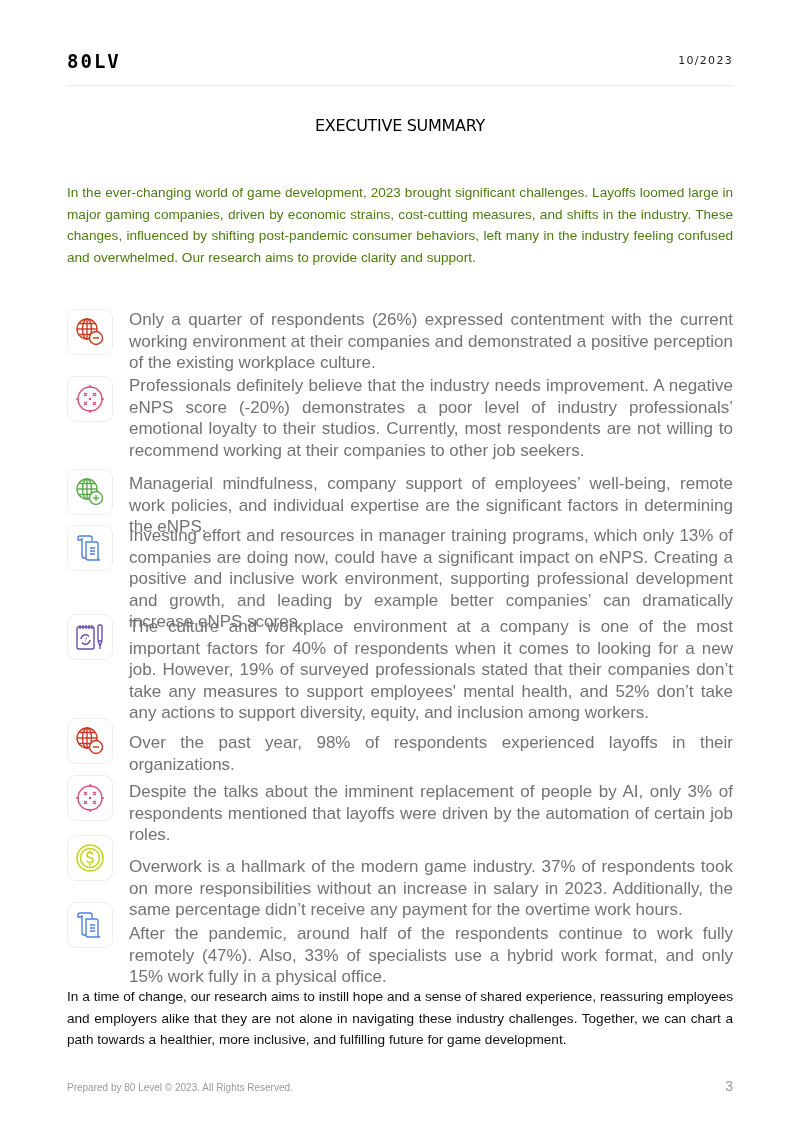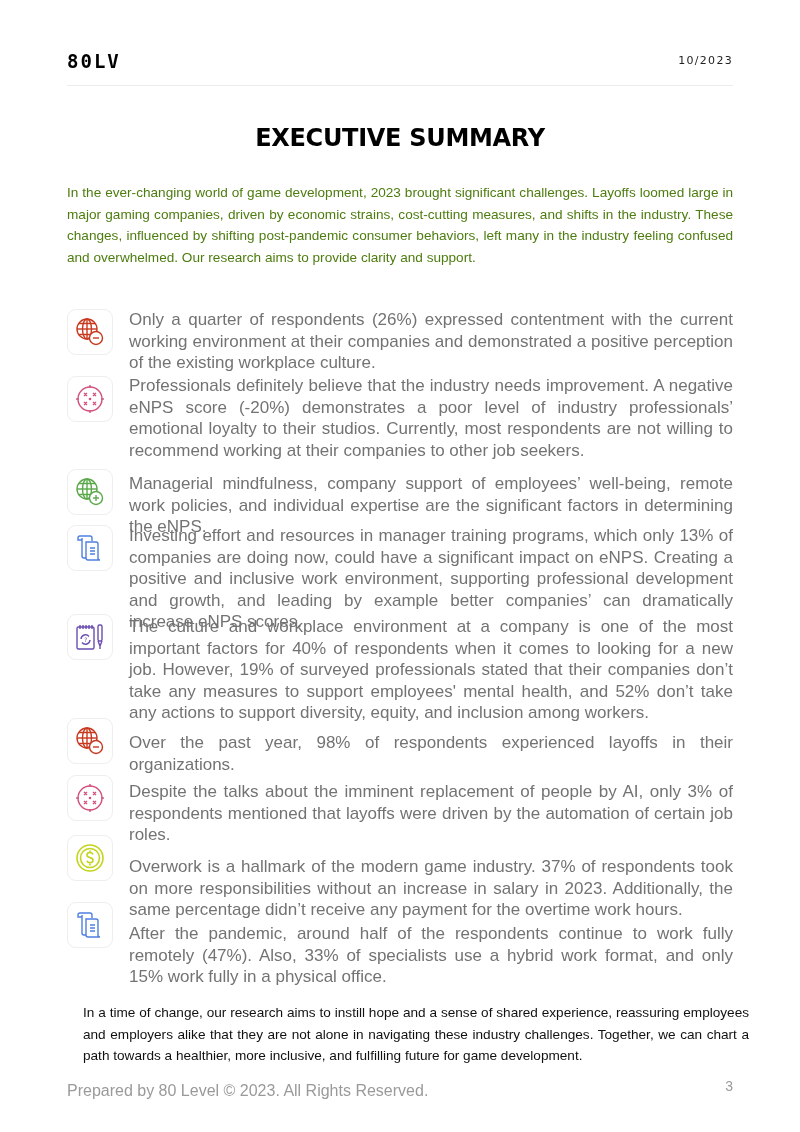--- a/index.html
+++ b/index.html
@@ -13,22 +13,22 @@
     .logo .glyph {
       font-family: "DejaVu Sans Mono", monospace; font-weight: bold; font-size: 19px;
       letter-spacing: 0px; line-height: 18px; color: #000;
     }
     .date {
       position: absolute; right: 0; top: 4px; font-family: "DejaVu Sans", sans-serif;
       font-size: 11px; letter-spacing: 1.3px; color: #222;
     }
     .rule { position: absolute; left: 0; top: 85px; width: 666px; height: 1px; background: #ececec; }
     .title {
-      position: absolute; left: 0; top: 124px; width: 666px; text-align: center;
-      font-family: "DejaVu Sans", sans-serif; font-weight: bold; font-size: 24px; letter-spacing: -0.3px; color: #000;
+      position: absolute; left: 0; top: 116px; width: 666px; text-align: center;
+      font-family: "DejaVu Sans", sans-serif; font-weight: normal; font-size: 16px; letter-spacing: -0.3px; color: #000;
     }
     .intro {
       position: absolute; left: 0; top: 182px; width: 666px;
       font-size: 13.6px; line-height: 21.5px; text-align: justify; color: #4d7c0f;
     }
     .item { position: absolute; left: 0; width: 666px; }
     .icon-box {
       position: absolute; left: 0; width: 46px; height: 46px; border: 1.5px solid #eeeeee;
       border-radius: 9px; background: #fff; box-sizing: border-box;
       display: flex; align-items: center; justify-content: center;
@@ -36,21 +36,21 @@
     .icon-box svg { width: 32px; height: 32px; }
     .item-text {
       position: absolute; left: 62px; width: 604px;
       font-size: 17px; line-height: 21.5px; text-align: justify; color: #737373;
     }
     .outro {
       position: absolute; left: 0; top: 986px; width: 666px;
       font-size: 13.6px; line-height: 21.5px; text-align: justify; color: #111;
     }
     .footer-left {
-      position: absolute; left: 0; top: 1082px; font-size: 16px; color: #9a9a9a;
+      position: absolute; left: 0; top: 1082px; font-size: 10px; color: #9a9a9a;
     }
     .footer-right {
       position: absolute; right: 0; top: 1078px; font-size: 14px; color: #9a9a9a;
     }
   </style>
 </head>
 <body>
 
 <div class="page">
   <div class="header">
@@ -184,17 +184,17 @@
             <path d="M6 4a2 2 0 0 0-2 2v2h4"></path>
       <path d="M8 6v18a2 2 0 0 0 2 2h2"></path>
       <path d="M12 10h10a2 2 0 0 1 2 2v14a2 2 0 0 0 2 2H14a2 2 0 0 1-2-2z"></path>
       <path d="M16 16h5M16 19h5M16 22h5"></path>
           </svg>
         </div>
         <div class="item-text" style="top: 923px;">After the pandemic, around half of the respondents continue to work fully remotely (47%). Also, 33% of specialists use a hybrid work format, and only 15% work fully in a physical office.</div>
       </div>
     </div>
 
-  <p class="outro" style="margin:16px">In a time of change, our research aims to instill hope and a sense of shared experience, reassuring employees and employers alike that they are not alone in navigating these industry challenges. Together, we can chart a path towards a healthier, more inclusive, and fulfilling future for game development.</p>
+  <p class="outro" style="margin:0">In a time of change, our research aims to instill hope and a sense of shared experience, reassuring employees and employers alike that they are not alone in navigating these industry challenges. Together, we can chart a path towards a healthier, more inclusive, and fulfilling future for game development.</p>
 
   <div class="footer-left">Prepared by 80 Level © 2023. All Rights Reserved.</div>
   <div class="footer-right">3</div>
 </div>
 
 </body></html>

